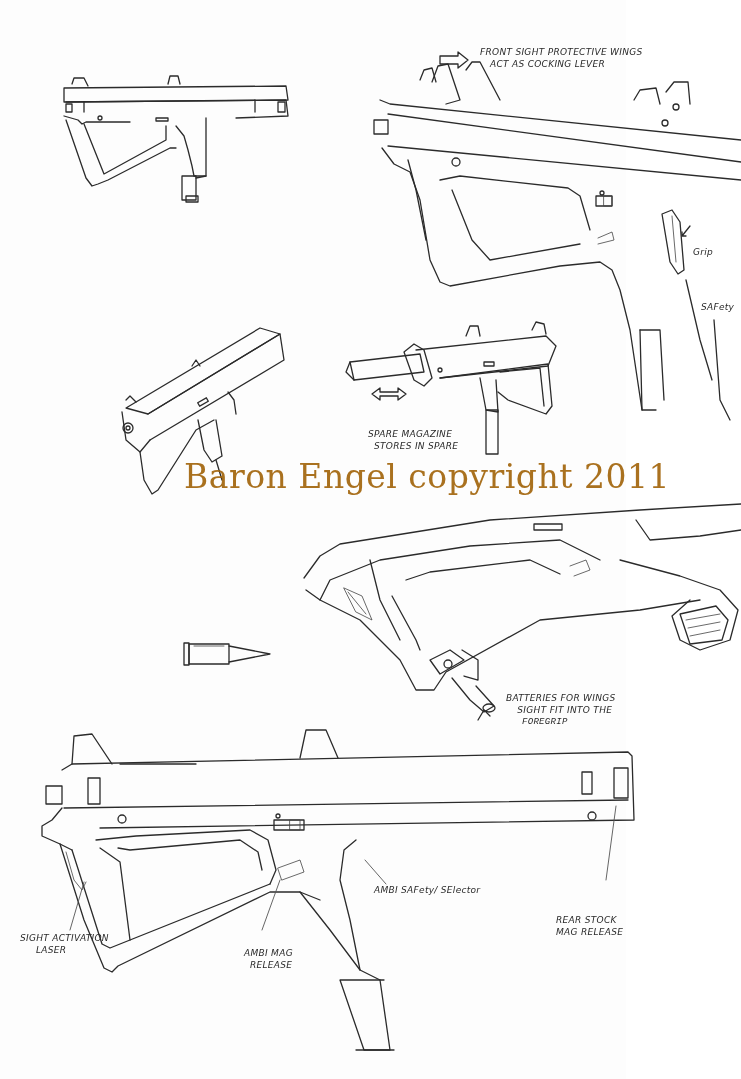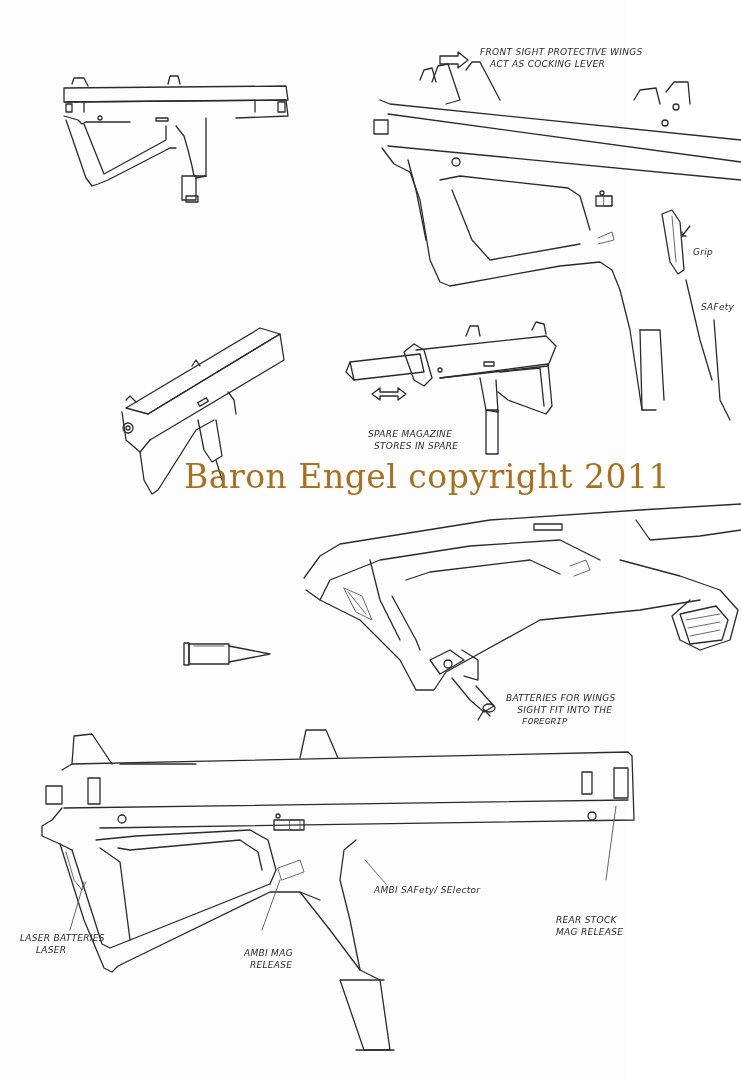--- a/index.html
+++ b/index.html
@@ -199,21 +199,21 @@
   <div class="note" style="left:374px; top:884px;">
     <div>AMBI SAFety/ SElector</div>
   </div>
 
   <div class="note" style="left:556px; top:886px;margin-top:28px;">
     <div>REAR STOCK</div>
     <div>MAG RELEASE</div>
   </div>
 
   <div class="note" style="left:20px; top:932px;">
-    <div>LASER BATTERIES</div>
+    <div>SIGHT ACTIVATION</div>
     <div style="padding-left:16px;">LASER</div>
   </div>
 
   <div class="note" style="left:244px; top:928px;margin-top:19px;">
     <div>AMBI MAG</div>
     <div style="padding-left:6px;">RELEASE</div>
   </div>
 
 </div>
 

